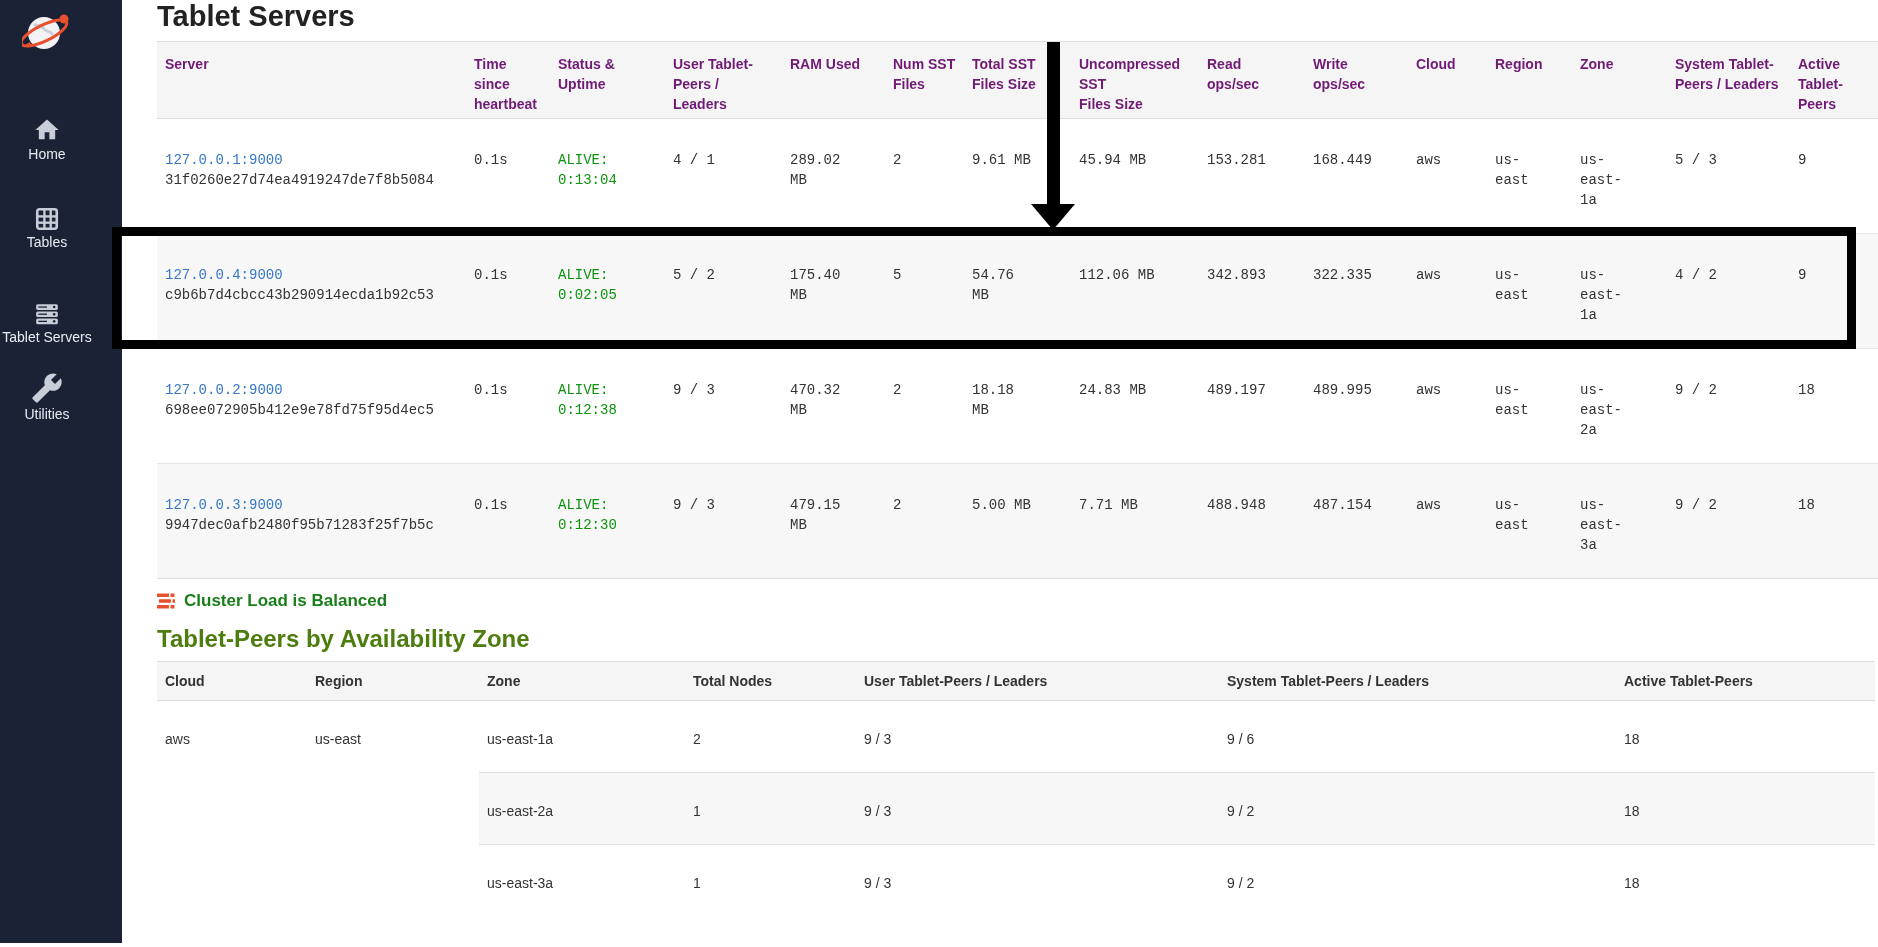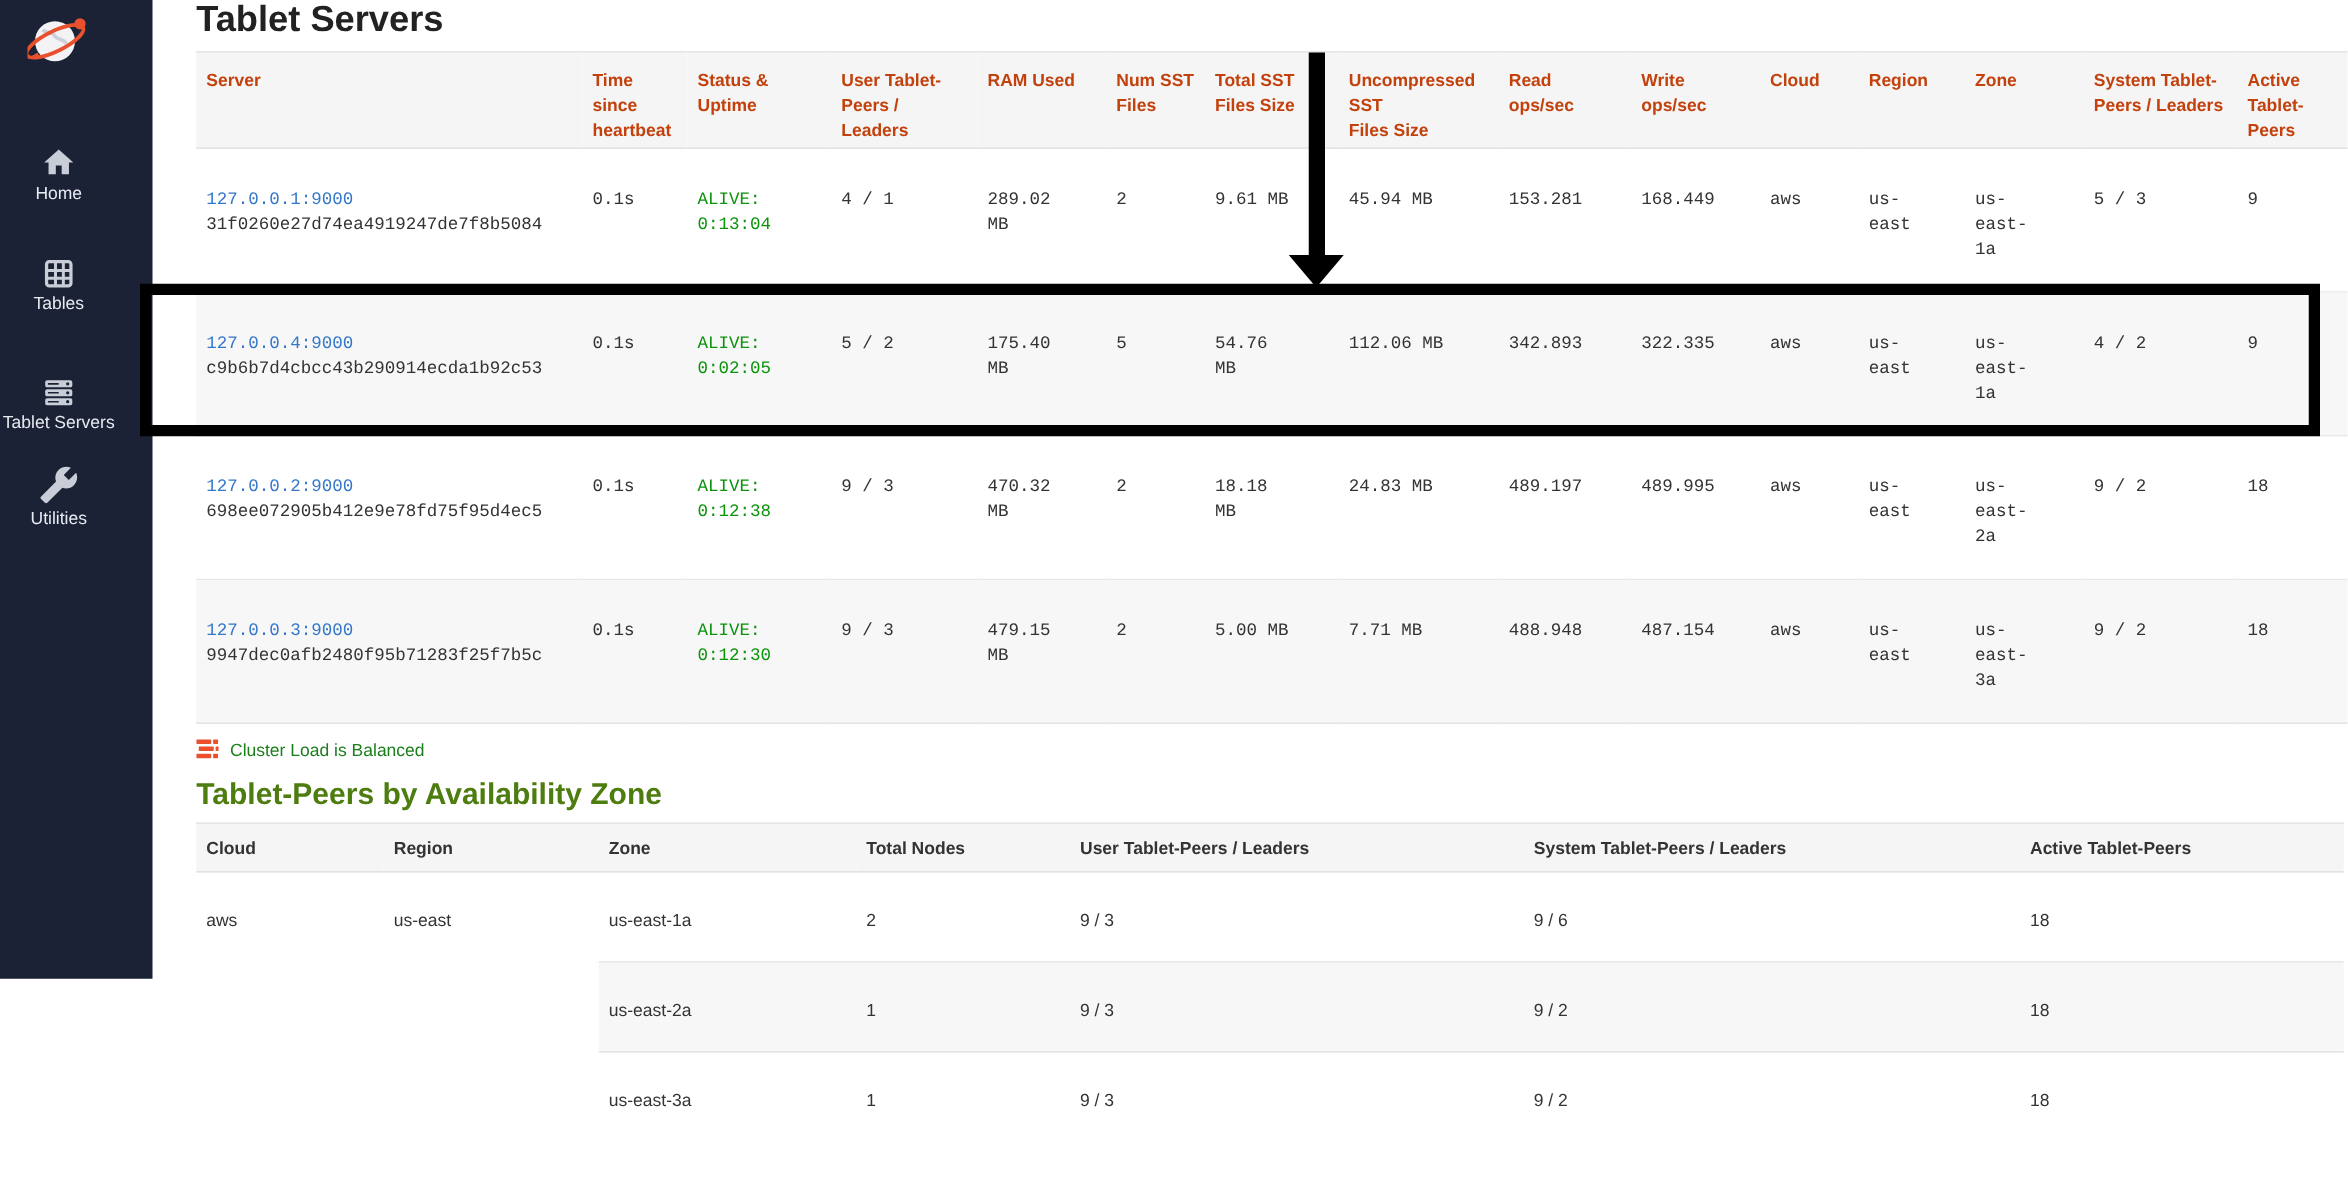--- a/index.html
+++ b/index.html
@@ -3,58 +3,58 @@
 <meta charset="utf-8">
 <style>
   * { box-sizing: border-box; }
   html,body { margin:0; padding:0; }
   body {
     width:1878px; height:947px; overflow:hidden; position:relative;
     font-family:"Liberation Sans", sans-serif; background:#fff; color:#333;
   }
 
   
-  .sidebar { position:absolute; left:0; top:0; width:122px; height:783px; background:#1b2236;text-decoration:underline; }
+  .sidebar { position:absolute; left:0; top:0; width:122px; height:943px; background:#1b2236;text-decoration:underline; }
   .logo { position:absolute; left:22px; top:6px; width:48px; height:52px; }
   .nav-item { position:absolute; left:0; width:94px; text-align:center; cursor:pointer; }
   .nav-item svg { display:block; margin:0 auto; }
   .nav-label { color:#e9ebf1; font-size:14px; margin-top:3px; line-height:15px; }
   .ni-home { top:116px; } .ni-tables { top:206px; } .ni-ts { top:301px; } .ni-util { top:372px; }
 
   
   .main { position:absolute; left:122px; top:0; right:0; padding-left:35px; }
   h1.page-title { font-size:29px; line-height:32px; font-weight:bold; color:#222; margin:0 0 9px 0; }
   h2.section-title { font-size:24px; line-height:28px; font-weight:bold; color:#4d7c0f; margin:14px 0 8px 0; }
 
   table { border-collapse:collapse; table-layout:fixed; }
   .tsv-table { width:1721px; border-bottom:1px solid #ddd; }
   .tsv-table thead th {
     background:#f5f5f5; border-top:1px solid #ddd; border-bottom:1px solid #ddd;
     font-size:14px; font-weight:bold; text-align:left; vertical-align:top;
-    padding:12px 8px 4px 8px; height:76px; line-height:20px; color:#c2410c;
+    padding:12px 8px 4px 8px; height:76px; line-height:20px; color:#701a75;
   }
   .tsv-table tbody td {
     vertical-align:top; padding:31px 8px 23px 8px; font-size:14px; line-height:20px; color:#333;
     border-top:1px solid #e7e7e7;
     font-family:Liberation Mono, monospace;
   }
   .tsv-table tbody tr:first-child td { border-top:none; }
   .tsv-table tbody tr:nth-child(even) { background:#f7f7f7; }
 
   a.srv-link { color:#3577c8; text-decoration:none; cursor:pointer; }
   .uuid { color:#333; }
   .green { color:#0c930c; }
   .wrap { display:inline-block; vertical-align:top; }
   .w36 { max-width:36px; } .w42 { max-width:42px; } .w60 { max-width:60px; }
   .w66 { max-width:66px; } .w58 { max-width:58px; } .w88 { max-width:88px; } .w72 { max-width:60px; }
   .pre { white-space:pre-line; }
 
   .footnote { font-size:14px; margin-top:20px; color:#333; }
   .cluster-row { margin-top:12px; display:flex; align-items:center; }
-  .cluster-text { font-size:14px; font-weight:normal; color:#1a7e1a; margin-left:9px; }
+  .cluster-text { font-size:17px; font-weight:bold; color:#1a7e1a; margin-left:9px; }
 
   .az-table { width:1718px; }
   .az-table thead th {
     background:#f5f5f5; border-top:1px solid #ddd; border-bottom:1px solid #ddd;
     font-size:14px; font-weight:bold; text-align:left; padding:11px 8px; height:37px; color:#333;
   }
   .az-table tbody td { vertical-align:top; padding:30px 8px 25px 8px; font-size:14px; color:#333; }
   .az-table tbody tr.sub td { border-top:1px solid #e0e0e0; }
   .az-table td.striped { background:#f7f7f7; }
 

